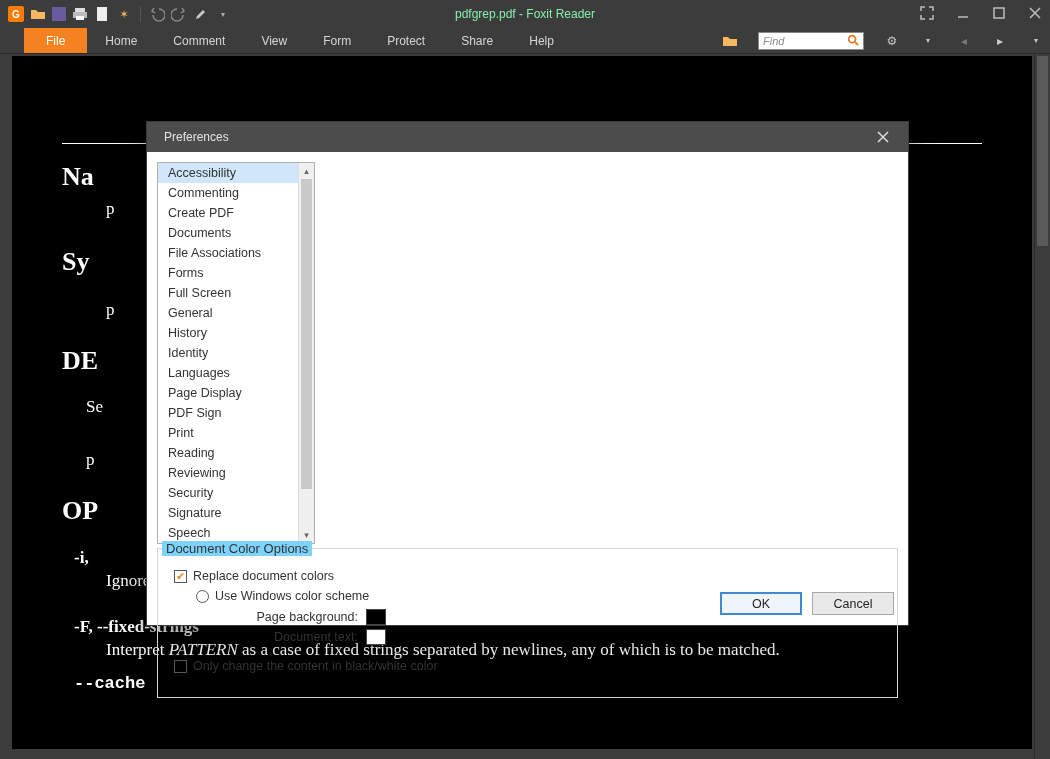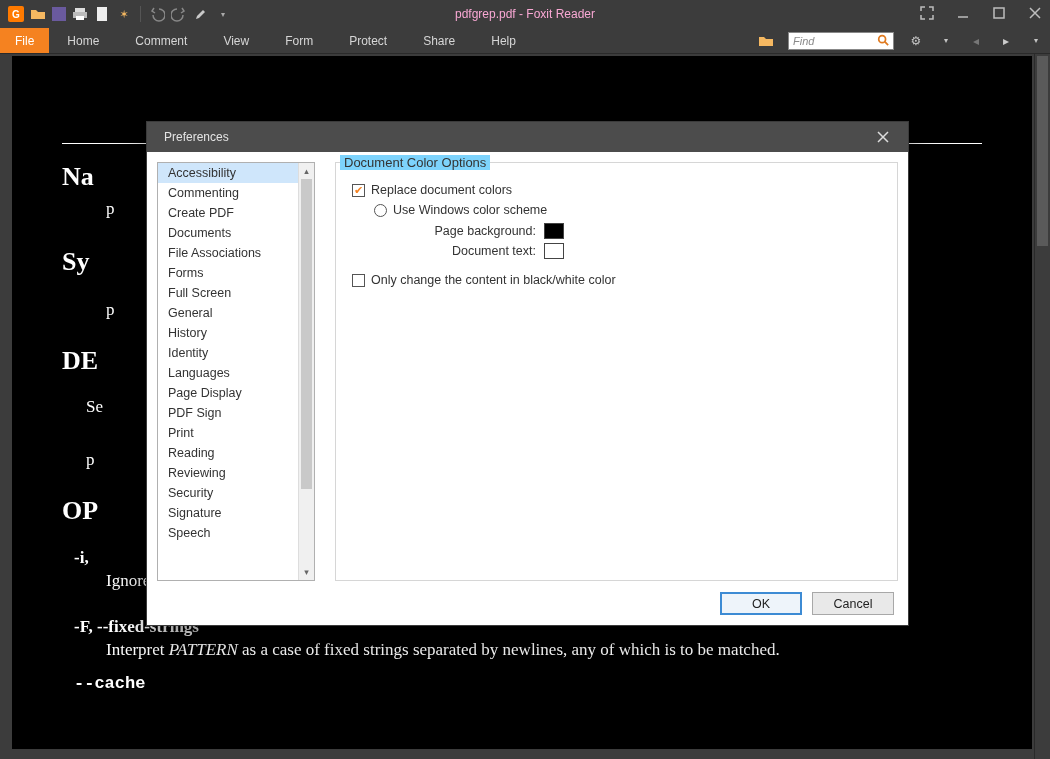--- a/index.html
+++ b/index.html
@@ -33,21 +33,21 @@
   .qat .ic.app {
     background:#ff7a00; color:#fff; border-radius:2px;
     font-weight:bold; font-size:10px;
   }
   .qat .ic.open { color:#f5b861; }
   .qat .ic.purple { background:#6a5a9e; width:14px;height:14px;}
   .qat .ic.white { color:#e0e0e0;}
   .qat .sep { width:1px; height:16px; background:#555; margin:0 2px;}
   .title-text {
     position:absolute; left:0; right:0; text-align:center;
-    color:#f9a8d4; font-size:12px; pointer-events:none;
+    color:#86efac; font-size:12px; pointer-events:none;
   }
   .win-controls {
     position:absolute; right:6px; top:4px;
     display:flex; gap:18px; align-items:center;
   }
   .win-controls .wc {
     width:18px;height:18px; display:flex;align-items:center;justify-content:center;
     color:#bdbdbd; font-size:12px;
   }
   .wc svg { width:14px;height:14px; stroke:#bdbdbd; fill:none; stroke-width:1.5;}
@@ -63,25 +63,26 @@
   }
   .menubar .tab {
     padding: 0 18px;
     display:flex; align-items:center;
     color:#d6d6d6;
     font-size:12px;
   }
   .menubar .tab.file {
     background:#f58220;
     color:#fff;
-    padding:0 15px;
+    padding:0 22px;
     font-weight:500;
+    margin-left:24px;
   }
   .menubar .spacer { flex:1; }
-  .menubar .rtools { display:flex; align-items:center; gap:14px;}
+  .menubar .rtools { display:flex; align-items:center; gap:20px;}
   .menubar .rtools .ic {
     width:16px;height:16px;display:flex;align-items:center;justify-content:center;color:#c5c5c5;
   }
   .find-box {
     width:106px; height:18px;
     background:#fff; border:1px solid #888;
     display:flex; align-items:center;
     padding:0 4px;
     font-size:11px; color:#8a8a8a; font-style:italic;
   }
@@ -138,21 +139,21 @@
     padding:0 17px;
     font-size:12px;
   }
   .dlg-title .close {
     margin-left:auto;
     width:16px;height:16px;display:flex;align-items:center;justify-content:center;
     color:#ddd;
   }
   .dlg-body {
     position:absolute; left:10px; right:10px; top:40px; bottom:44px;
-    display:flex; gap:20px;
+    display:flex; gap:4px;flex-direction:column;
   }
   .catlist-wrap {
     width:158px; height:100%;
     border:1px solid #b0b0b0;
     background:#fff;
     display:flex;
   }
   .catlist {
     flex:1; overflow:hidden;
     font-size:12.5px; color:#333;

